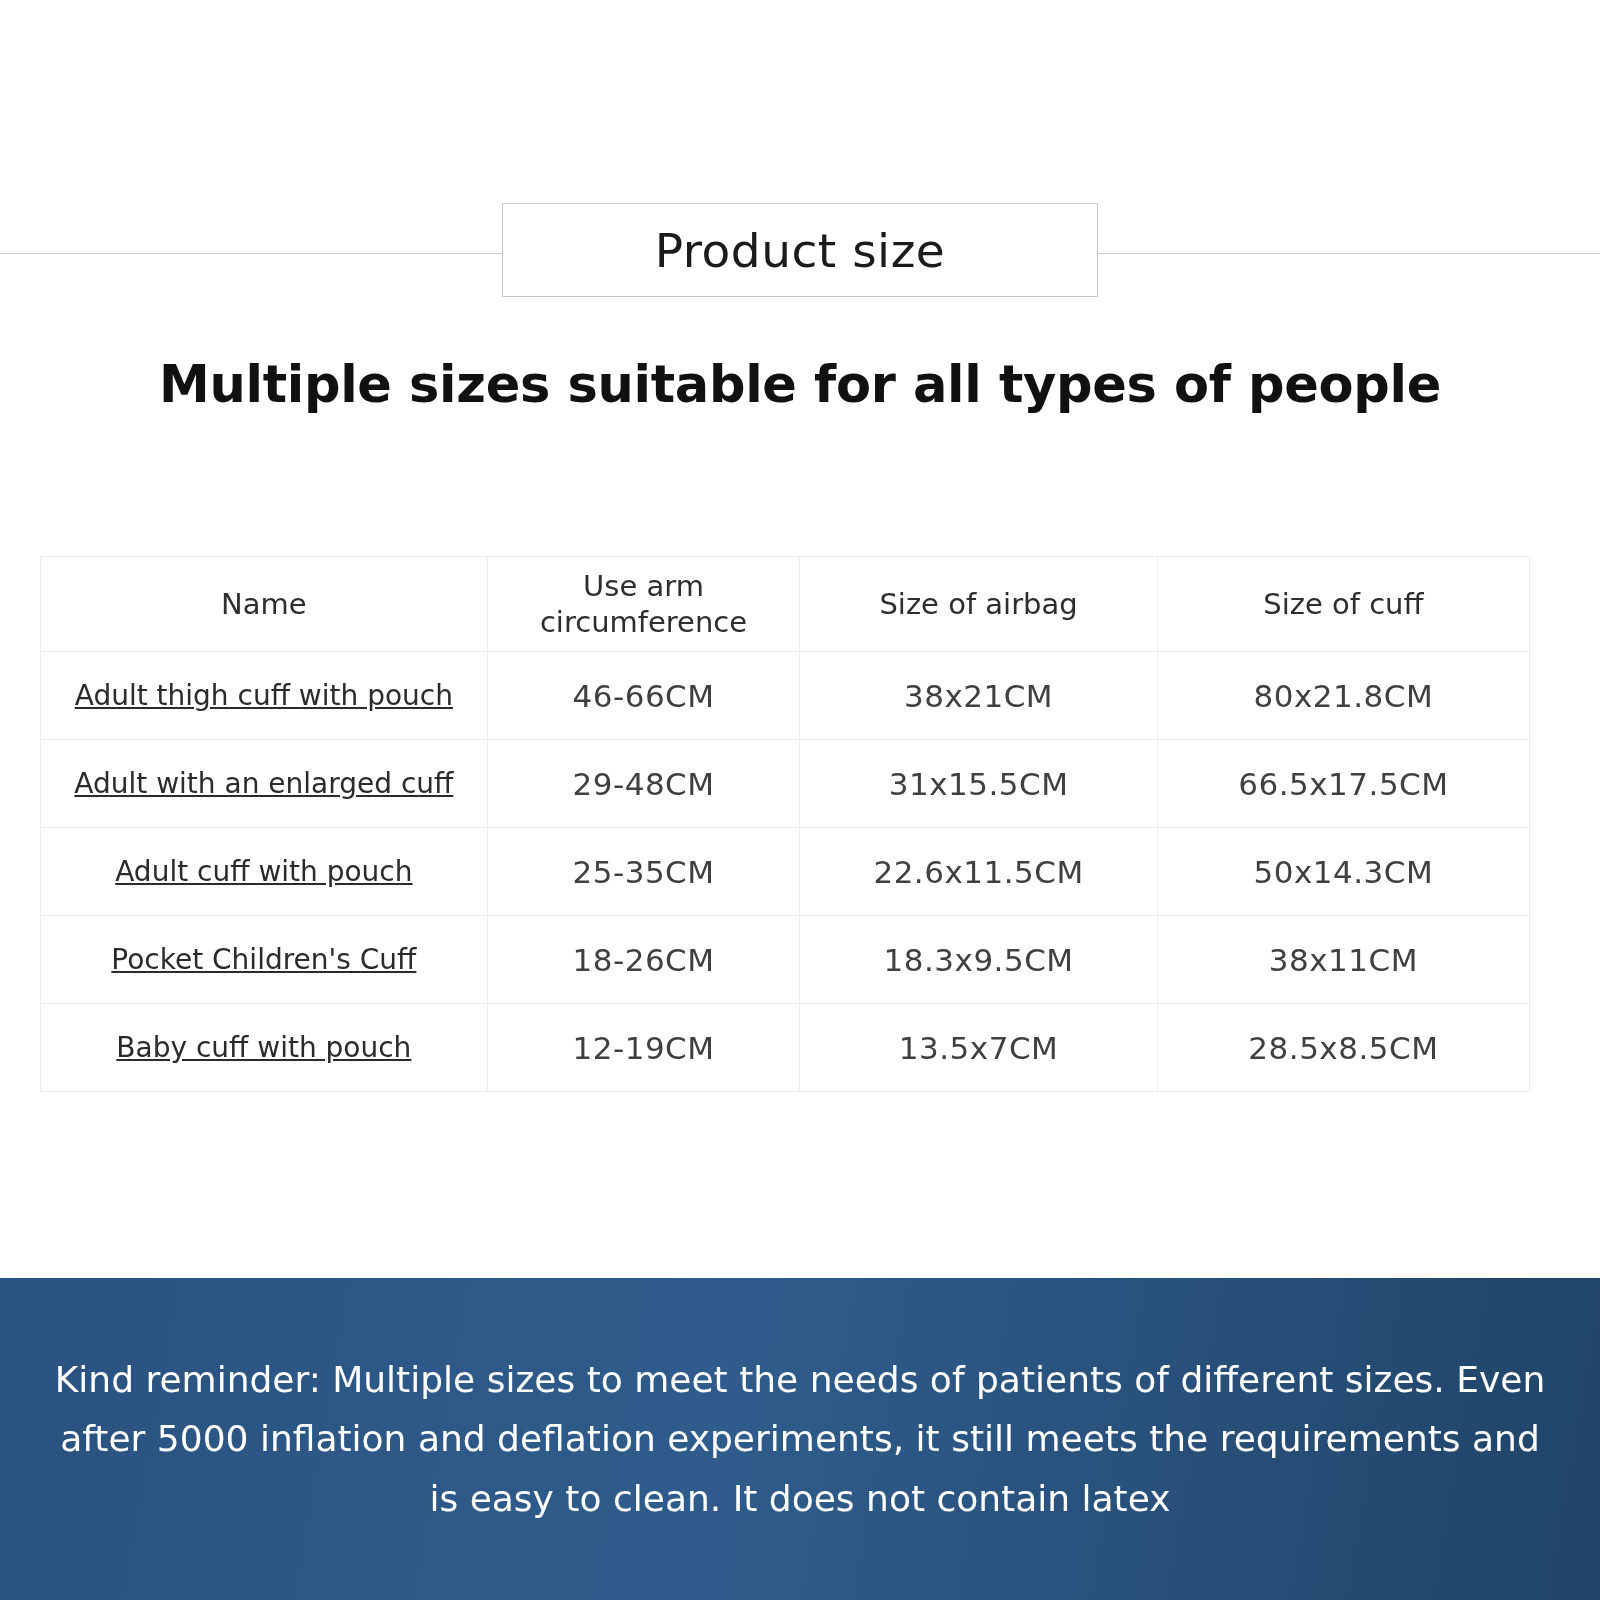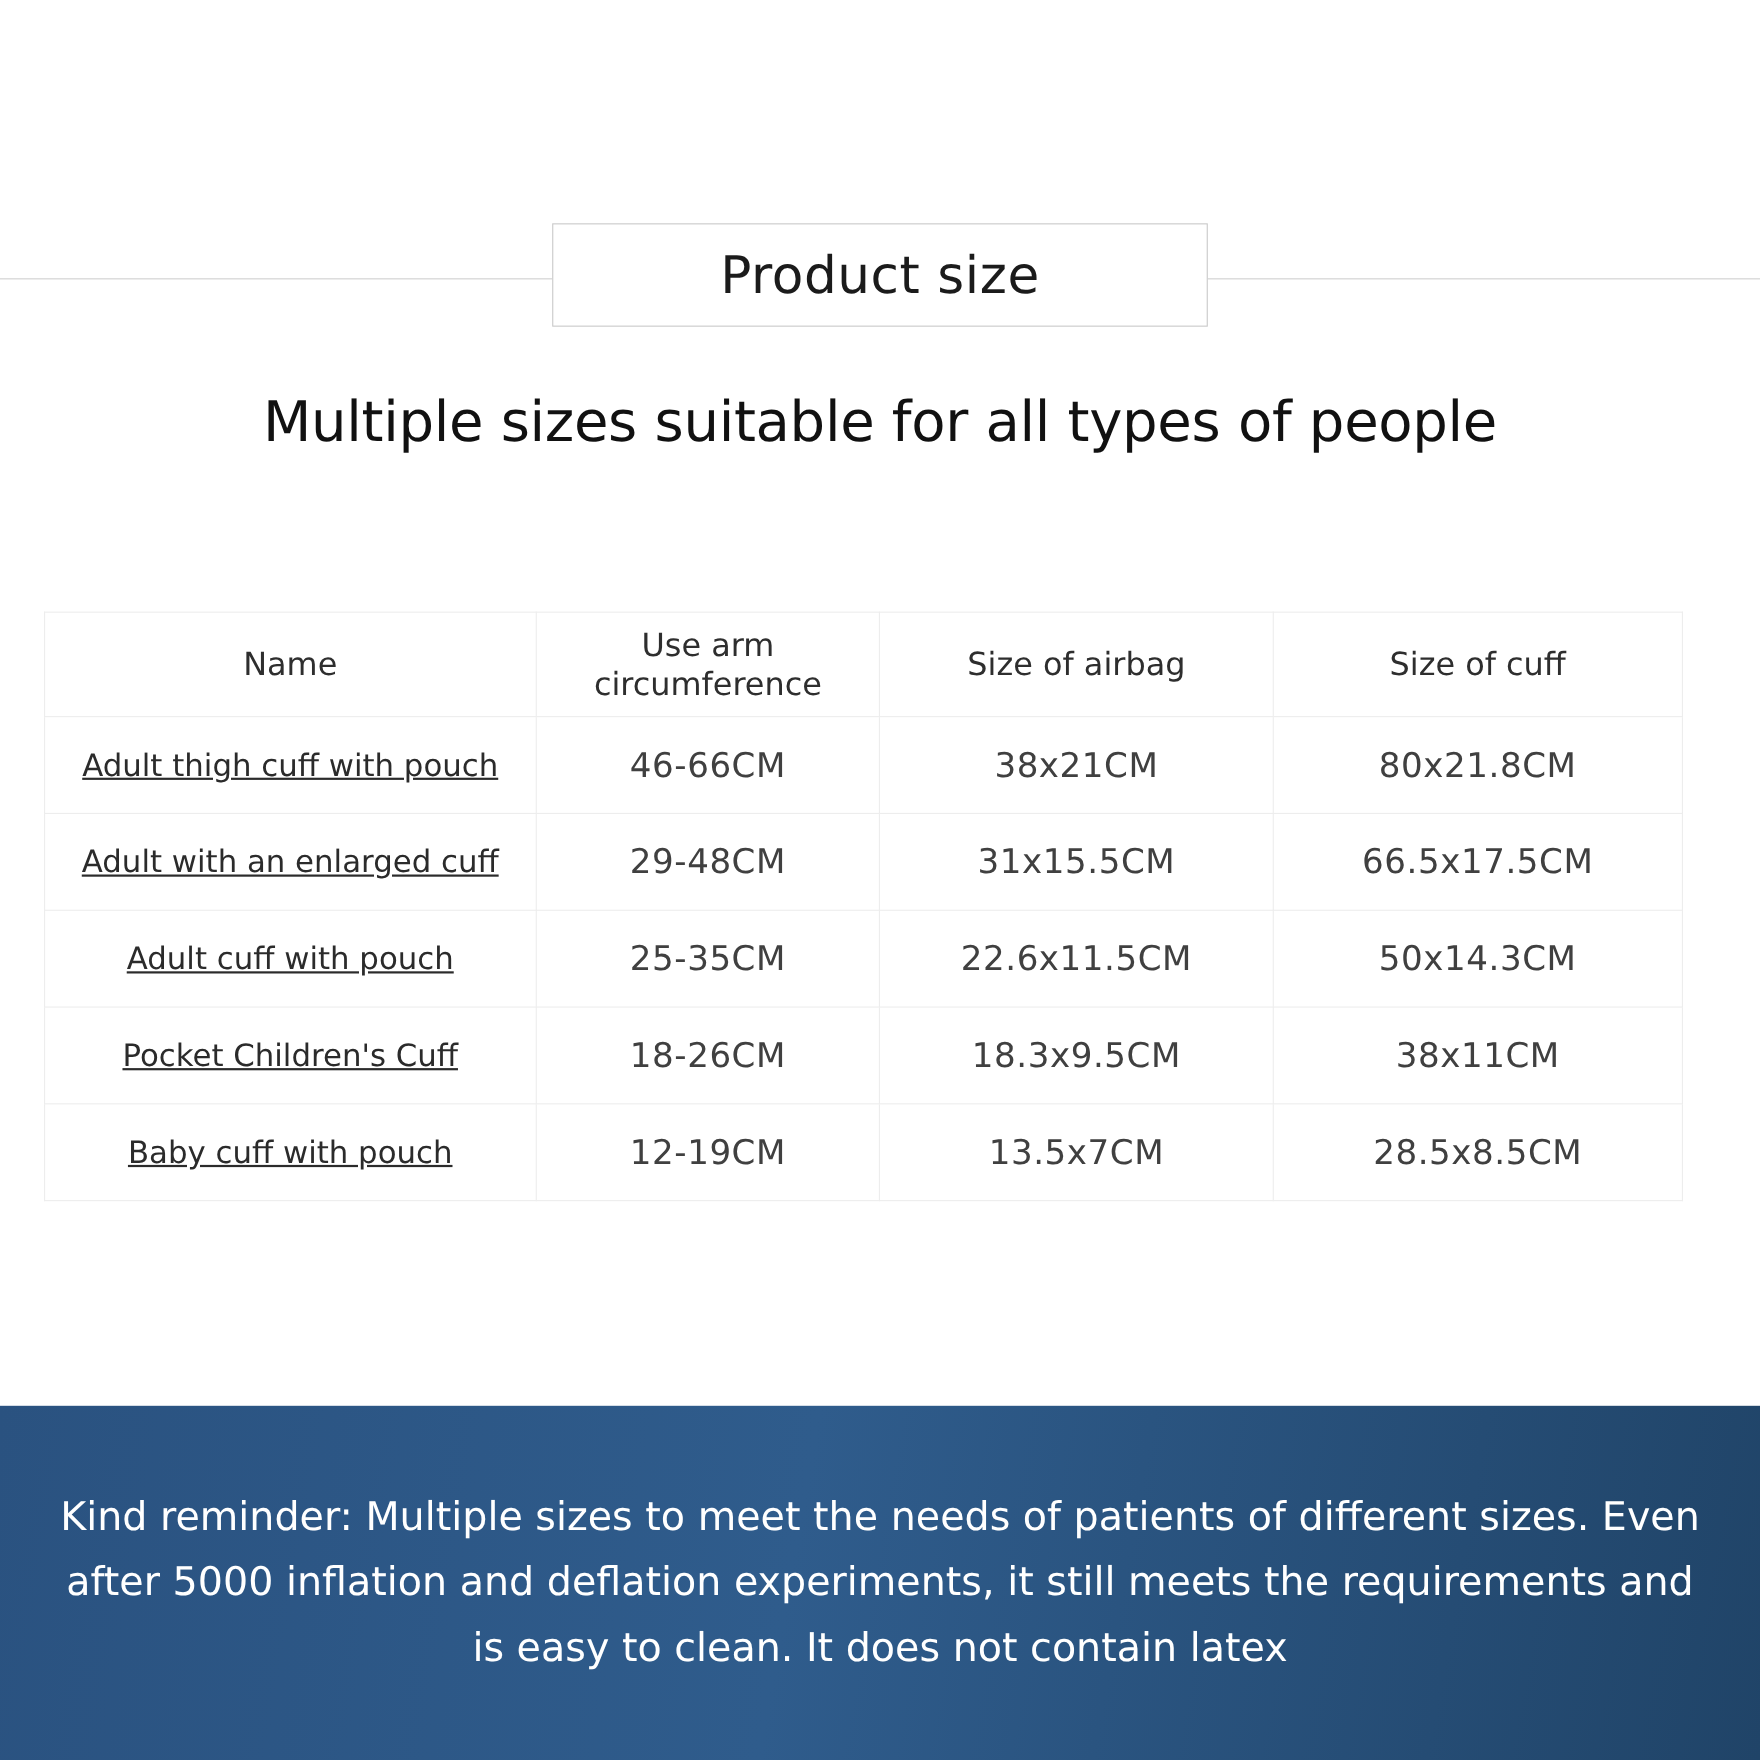--- a/index.html
+++ b/index.html
@@ -51,21 +51,21 @@
     letter-spacing: 0.5px;
     font-family: "DejaVu Sans", sans-serif;
   }
 
   
   .headline {
     margin: 0;
     padding: 55px 0 0 0;
     text-align: center;
     font-size: 51px;
-    font-weight: 400;
+    font-weight: 700;
     color: #111111;
     letter-spacing: -0.3px;
     font-family: "DejaVu Sans", sans-serif;
   }
 
   
   .table-wrap {
     position: absolute;
     top: 556px;
     left: 40px;

